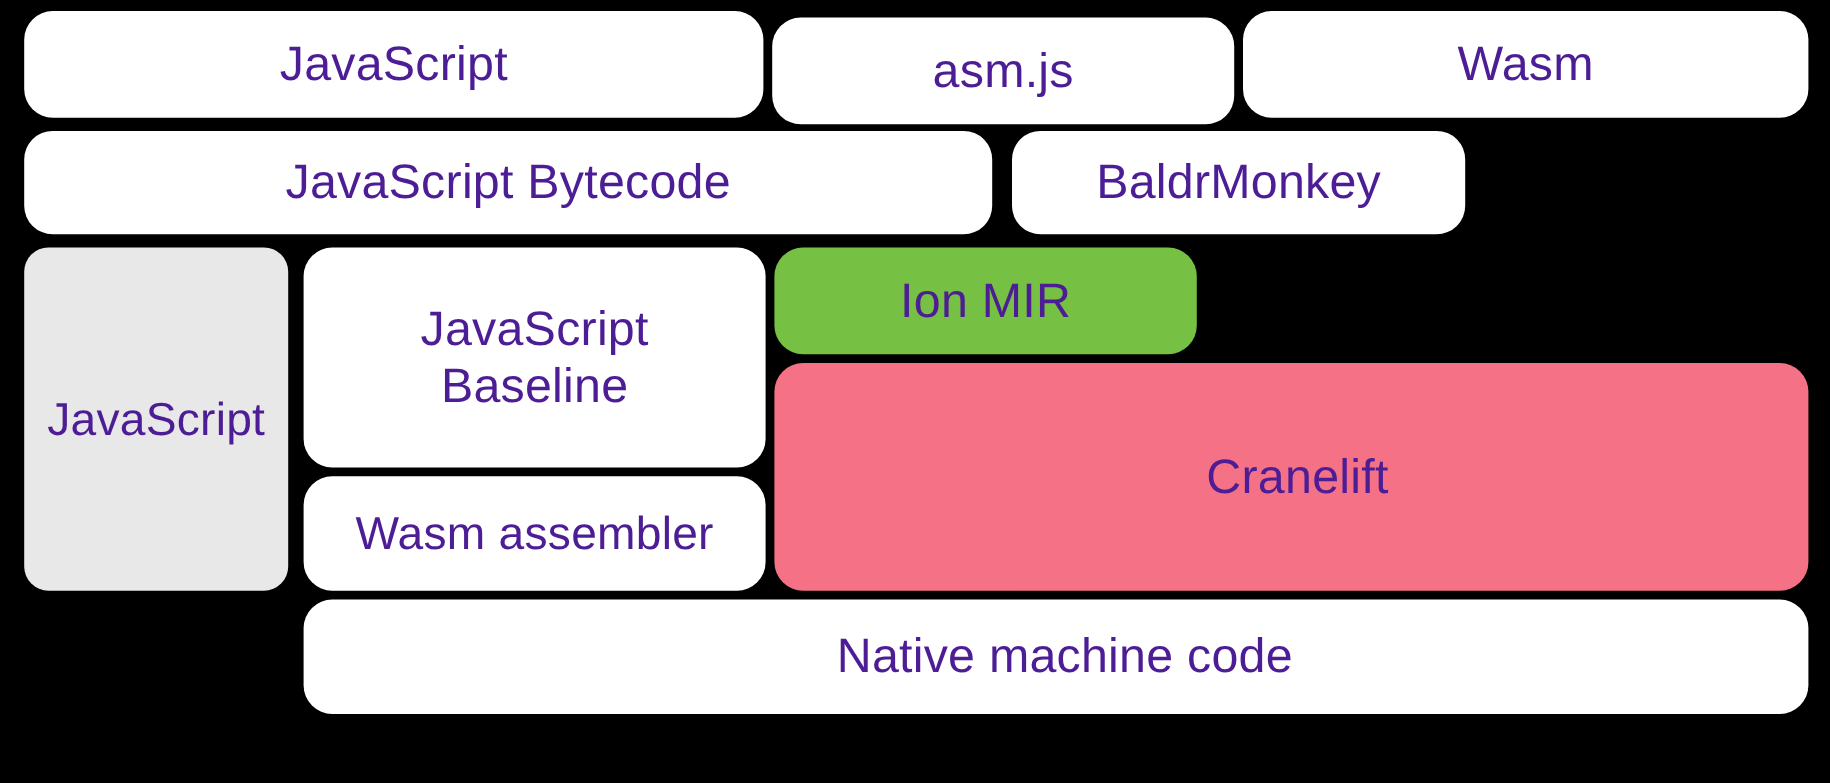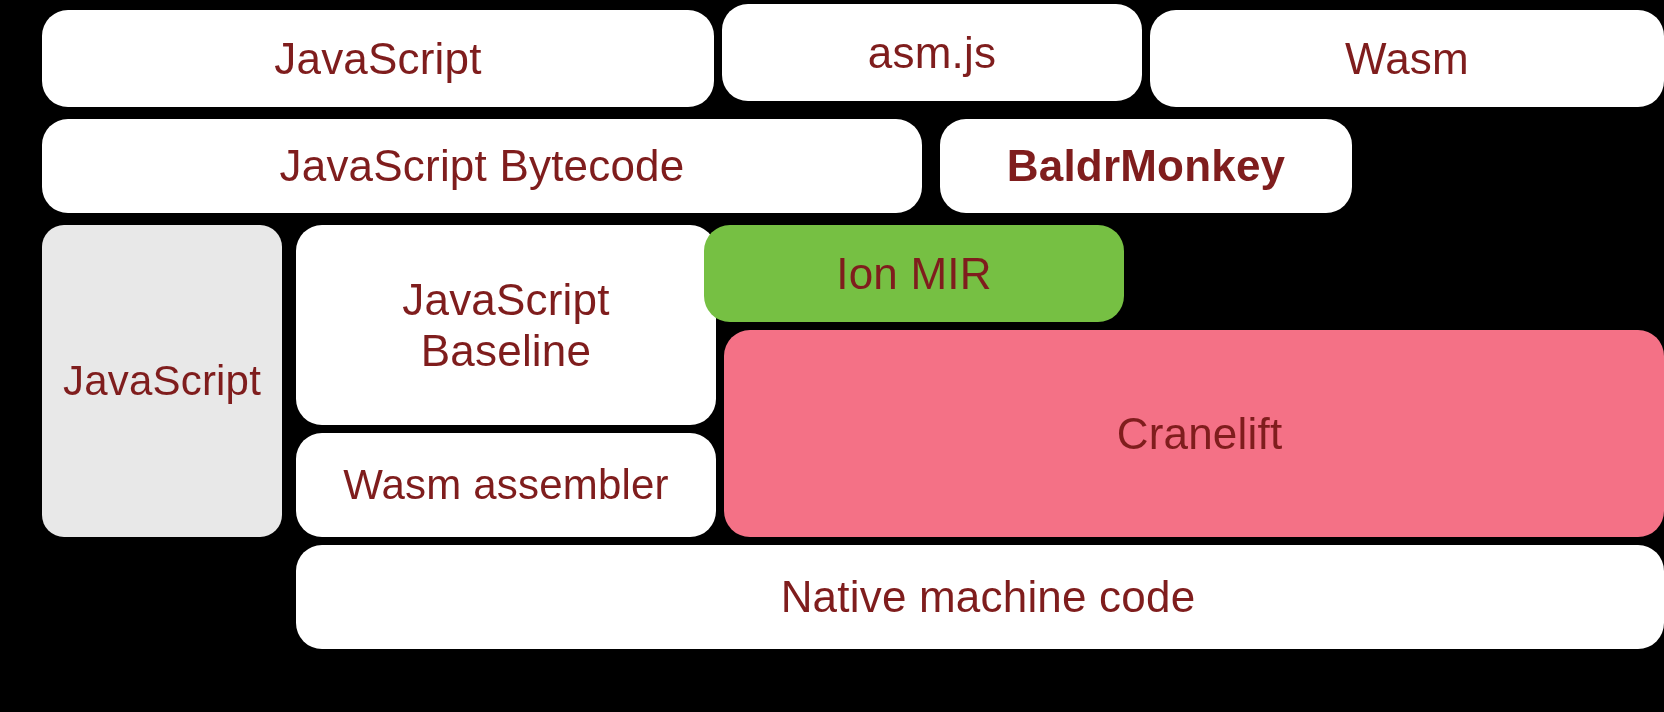--- a/index.html
+++ b/index.html
@@ -18,50 +18,49 @@
     overflow: hidden;
   }
   .node {
     position: absolute;
     box-sizing: border-box;
     display: flex;
     align-items: center;
     justify-content: center;
     text-align: center;
     border-radius: 26px;
-    color: #7f1d1d;
+    color: #4c1d95;
     font-family: "Liberation Sans", sans-serif;
     font-size: 44px;
     line-height: 1.16;
     font-weight: 400;
     letter-spacing: 0.2px;
     white-space: pre-line;
     user-select: none;
-    margin-left: 20px;
   }
   .fill-white { background: #ffffff; }
   .fill-grey  { background: #e8e8e8; }
   .fill-green { background: #76c043; }
   .fill-pink  { background: #f47186; padding-left: 11px; }
 
   
   .n-javascript        { left: 22px;   top: 10px;  width: 672px;  height: 97px; }
-  .n-asmjs             { left: 702px;  top: 4px;  width: 420px;  height: 97px; }
+  .n-asmjs             { left: 702px;  top: 16px;  width: 420px;  height: 97px; }
   .n-wasm              { left: 1130px; top: 10px;  width: 514px;  height: 97px; }
 
   .n-js-bytecode       { left: 22px;   top: 119px; width: 880px;  height: 94px; }
-  .n-baldrmonkey       { left: 920px;  top: 119px; width: 412px;  height: 94px; font-weight: bold; }
+  .n-baldrmonkey       { left: 920px;  top: 119px; width: 412px;  height: 94px; }
 
   .n-interpreter       { left: 22px;   top: 225px; width: 240px;  height: 312px;
                          border-radius: 22px; font-size: 42px; }
   .n-js-baseline       { left: 276px;  top: 225px; width: 420px;  height: 200px; }
   .n-macro-assembler   { left: 276px;  top: 433px; width: 420px;  height: 104px;
                          font-size: 42px; }
 
-  .n-ion-mir           { left: 684px;  top: 225px; width: 420px;  height: 97px; }
+  .n-ion-mir           { left: 704px;  top: 225px; width: 384px;  height: 97px; }
   .n-cranelift         { left: 704px;  top: 330px; width: 940px;  height: 207px; }
 
   .n-native-code       { left: 276px;  top: 545px; width: 1368px; height: 104px; padding-left: 16px; }
 </style>
 </head>
 <body>
 
 <div id="diagram">
 
   <div class="node fill-white n-javascript">JavaScript</div>

